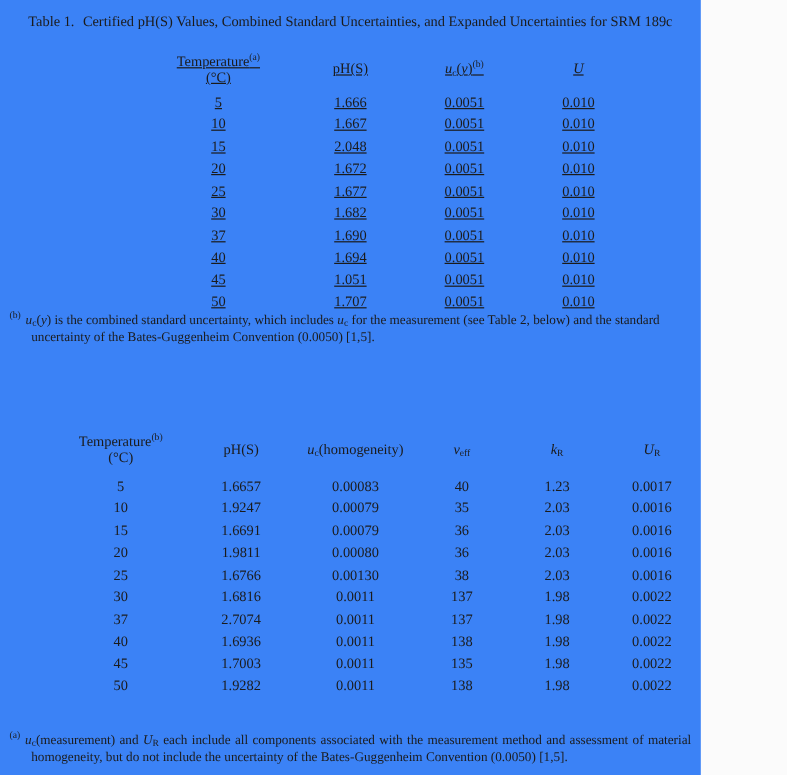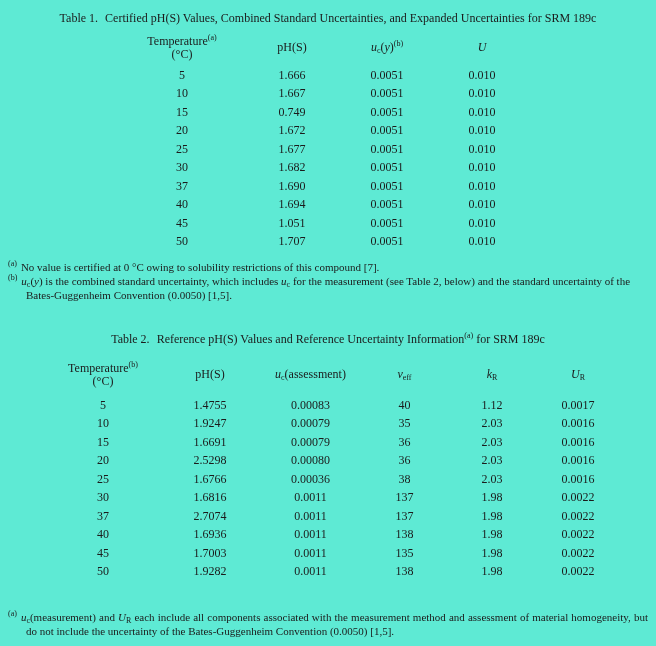--- a/index.html
+++ b/index.html
@@ -3,40 +3,40 @@
 <meta charset="utf-8">
 <style>
   html,body { margin:0; padding:0; }
   body {
     font-family: "Liberation Serif", "DejaVu Serif", serif;
     color:#1b1b1b;
     background:#fbfbfb;
   }
   .page {
     position:relative;
-    width:656px; height:646px;
-    background:#5eead4;
+    width:584px; height:646px;
+    background:#3b82f6;
     overflow:hidden;
   }
   .table-title {
     position:absolute; left:0; right:0;
     text-align:center;
     font-size:12px; line-height:14px;
     white-space:nowrap;
   }
   #title1 { top:11px; }
   #title2 { top:332px; }
   .title-label { margin-right:7px; }
   table {
     border-collapse:collapse;
     table-layout:fixed;
     position:absolute;
     font-size:12px;
   }
-  #table1 { top:30px; left:122px; }
+  #table1 { top:40px; left:122px;text-decoration:underline; }
   #table2 { top:354px; left:48px; }
   th, td {
     font-weight:normal;
     text-align:center;
     vertical-align:middle;
     padding:0;
     white-space:nowrap;
     overflow:visible;
   }
   th { line-height:13.5px; }
@@ -101,21 +101,21 @@
         <td>0.010</td>
       </tr>
         <tr>
         <td>10</td>
         <td>1.667</td>
         <td>0.0051</td>
         <td>0.010</td>
       </tr>
         <tr>
         <td>15</td>
-        <td>0.749</td>
+        <td>2.048</td>
         <td>0.0051</td>
         <td>0.010</td>
       </tr>
         <tr>
         <td>20</td>
         <td>1.672</td>
         <td>0.0051</td>
         <td>0.010</td>
       </tr>
         <tr>
@@ -151,102 +151,96 @@
         <tr>
         <td>50</td>
         <td>1.707</td>
         <td>0.0051</td>
         <td>0.010</td>
       </tr>
       </tbody>
   </table>
 
   <div class="footnotes" id="footnotes1">
-    <div class="footnote">
-      <sup class="note-ref fn-marker">(a)</sup><span>No value is certified at 0 °C owing to solubility restrictions of this compound [7].</span>
-    </div>
     <div class="footnote">
       <sup class="note-ref fn-marker">(b)</sup><i>u</i><sub>c</sub><span>(</span><i>y</i><span>) is the combined standard uncertainty, which includes </span><i>u</i><sub>c</sub><span> for the measurement (see Table 2, below) and the standard uncertainty of the Bates-Guggenheim Convention (0.0050) [1,5].</span>
     </div>
   </div>
 
-  <div class="table-title" id="title2">
-    <span class="title-label">Table 2.</span><span>Reference pH(S) Values and Reference Uncertainty Information</span><sup class="note-ref">(a)</sup><span> for SRM 189c</span>
-  </div>
 
   <table id="table2">
     <colgroup>
       <col style="width:110px">
         <col style="width:104px">
         <col style="width:97px">
         <col style="width:91px">
         <col style="width:84px">
         <col style="width:88px">
     </colgroup>
     <thead>
       <tr>
         <th>
           <span>Temperature</span><sup class="note-ref">(b)</sup><br>
           <span>(°C)</span>
         </th>
         <th>
           <span>pH(S)</span>
         </th>
         <th>
-          <i>u</i><sub>c</sub><span>(assessment)</span>
+          <i>u</i><sub>c</sub><span>(homogeneity)</span>
         </th>
         <th>
           <i>v</i><sub>eff</sub>
         </th>
         <th>
           <i>k</i><sub>R</sub>
         </th>
         <th>
           <i>U</i><sub>R</sub>
         </th>
       </tr>
     </thead>
     <tbody>
 
     <tr>
         <td>5</td>
-        <td>1.4755</td>
+        <td>1.6657</td>
         <td>0.00083</td>
         <td>40</td>
-        <td>1.12</td>
+        <td>1.23</td>
         <td>0.0017</td>
       </tr>
         <tr>
         <td>10</td>
         <td>1.9247</td>
         <td>0.00079</td>
         <td>35</td>
         <td>2.03</td>
         <td>0.0016</td>
       </tr>
         <tr>
         <td>15</td>
         <td>1.6691</td>
         <td>0.00079</td>
         <td>36</td>
         <td>2.03</td>
         <td>0.0016</td>
       </tr>
         <tr>
         <td>20</td>
-        <td>2.5298</td>
+        <td>1.9811</td>
         <td>0.00080</td>
         <td>36</td>
         <td>2.03</td>
         <td>0.0016</td>
       </tr>
         <tr>
         <td>25</td>
         <td>1.6766</td>
-        <td>0.00036</td>
+        <td>0.00130</td>
         <td>38</td>
         <td>2.03</td>
         <td>0.0016</td>
       </tr>
         <tr>
         <td>30</td>
         <td>1.6816</td>
         <td>0.0011</td>
         <td>137</td>
         <td>1.98</td>

